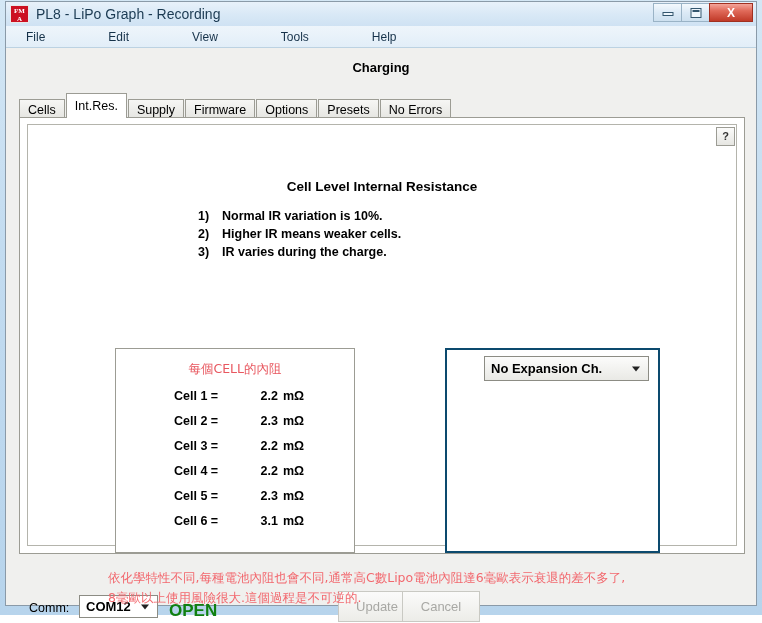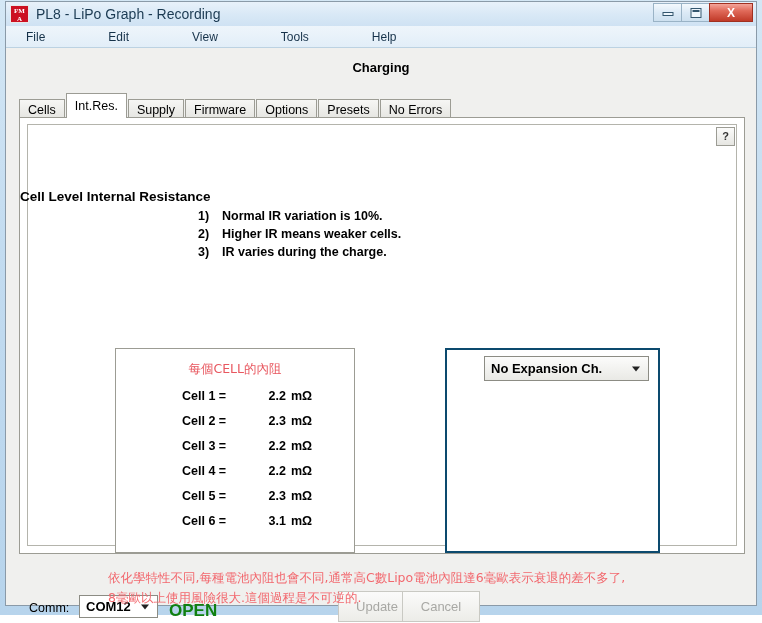--- a/index.html
+++ b/index.html
@@ -206,23 +206,23 @@
     box-sizing: border-box;
     font-size: 11px;
     font-weight: bold;
     color: #333333;
     text-align: center;
     line-height: 17px;
     cursor: default;
   }
   .panel-title {
     position: absolute;
-    left: 0; top: 71px;
+    left: 0; top: 61px;
     width: 100%;
-    text-align: left;
+    text-align: center;
     font-size: 13.5px;
     font-weight: bold;
     color: #000000;
   }
   .bullets {
     position: absolute;
     left: 178px; top: 89px;
     font-size: 12.5px;
     font-weight: bold;
     color: #000000;
@@ -249,21 +249,20 @@
   .cell-list {
     margin-top: 6px;
     padding-left: 58px;
   }
   .cell-row {
     display: flex;
     font-size: 12.5px;
     font-weight: bold;
     color: #000000;
     line-height: 25px;
-    margin-left: 8px;
   }
   .cell-label { width: 66px; }
   .cell-value { width: 38px; text-align: right; }
   .cell-unit { padding-left: 5px; }
   
   .exp-panel {
     position: absolute;
     left: 425px; top: 230px;
     width: 215px; height: 205px;
     background: #ffffff;

